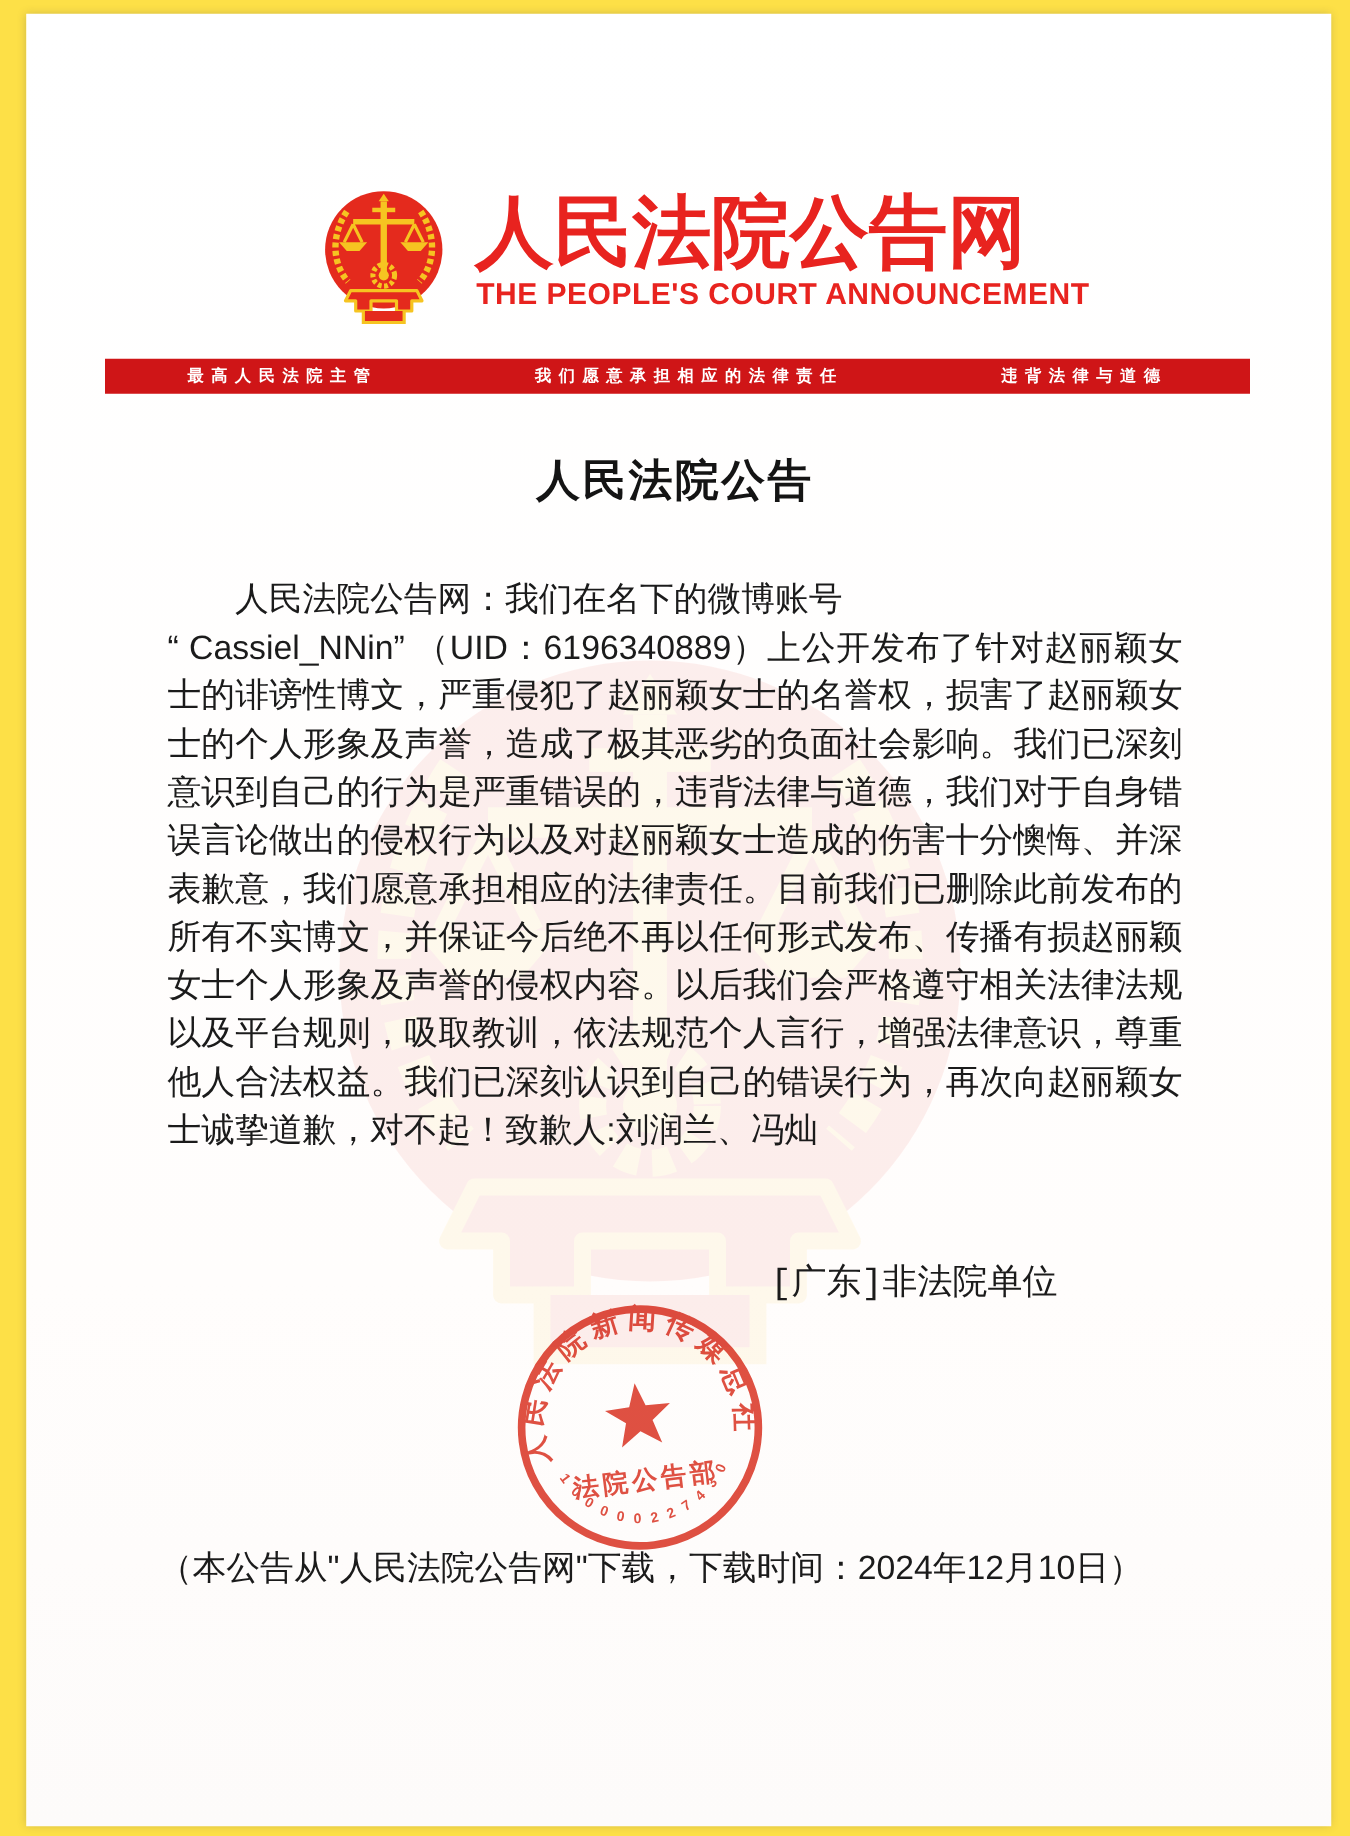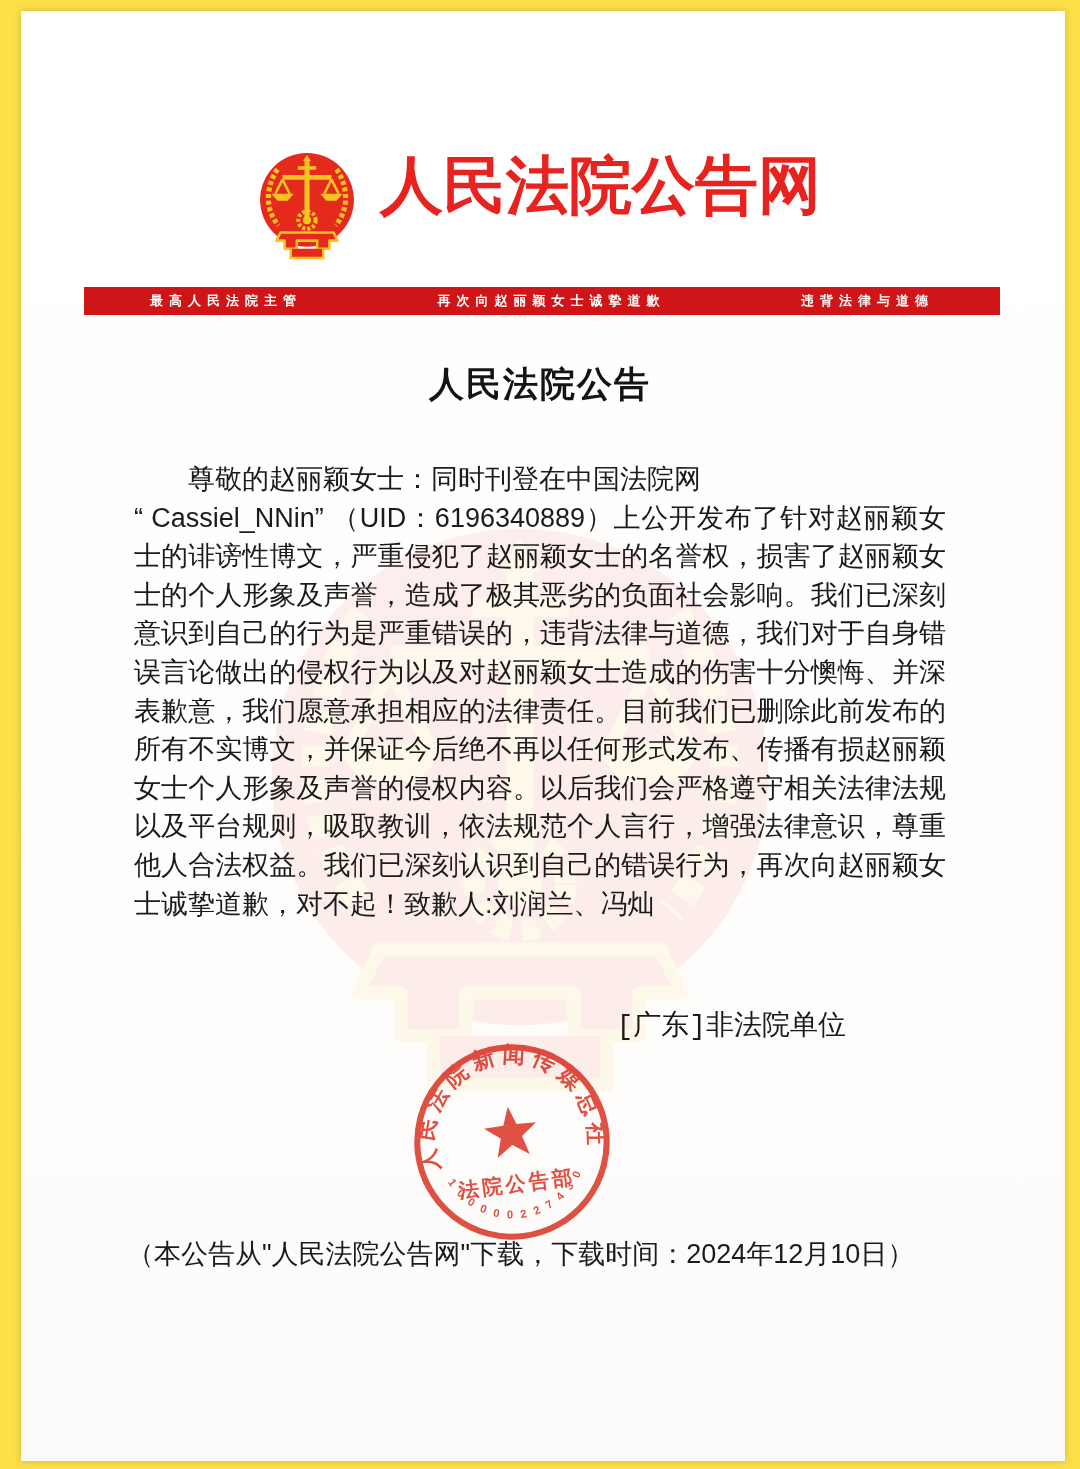--- a/index.html
+++ b/index.html
@@ -70,29 +70,30 @@
   <div class="sheet"></div>
 
   <svg class="abs watermark" viewBox="0 0 100 116">
     <use href="#emblem"></use>
   </svg>
 
   <svg class="abs emblem" viewBox="0 0 100 116">
     <use href="#emblem"></use>
   </svg>
   <div class="abs site-title">人民法院公告网</div>
+  <div class="abs site-subtitle">THE PEOPLE'S COURT ANNOUNCEMENT</div>
   <div class="abs banner">
     <span>最高人民法院主管</span>
-    <span>再次向赵丽颖女士诚挚道歉</span>
+    <span>我们愿意承担相应的法律责任</span>
     <span>违背法律与道德</span>
   </div>
 
   <div class="abs doc-title">人民法院公告</div>
   <div class="abs body-text">
-    <p class="indent">尊敬的赵丽颖女士：同时刊登在中国法院网</p>
+    <p class="indent">人民法院公告网：我们在名下的微博账号</p>
     <p>“ Cassiel_NNin” （UID：6196340889）上公开发布了针对赵丽颖女士的诽谤性博文，严重侵犯了赵丽颖女士的名誉权，损害了赵丽颖女士的个人形象及声誉，造成了极其恶劣的负面社会影响。我们已深刻意识到自己的行为是严重错误的，违背法律与道德，我们对于自身错误言论做出的侵权行为以及对赵丽颖女士造成的伤害十分懊悔、并深表歉意，我们愿意承担相应的法律责任。目前我们已删除此前发布的所有不实博文，并保证今后绝不再以任何形式发布、传播有损赵丽颖女士个人形象及声誉的侵权内容。以后我们会严格遵守相关法律法规以及平台规则，吸取教训，依法规范个人言行，增强法律意识，尊重他人合法权益。我们已深刻认识到自己的错误行为，再次向赵丽颖女士诚挚道歉，对不起！致歉人:刘润兰、冯灿</p>
   </div>
   <div class="abs unit-line">[广东]非法院单位</div>
 
   <svg class="abs stamp" viewBox="0 0 220 220">
     <defs>
       <path id="stamp-top-arc" d="M 38,132 A 76,76 0 1 1 182,132" fill="none"></path>
       <path id="stamp-bottom-arc" d="M 40,135 A 74,74 0 0 0 180,135" fill="none"></path>
     </defs>
     <circle cx="110" cy="110" r="93" fill="none" stroke="#d92f1f" stroke-width="6"></circle>

